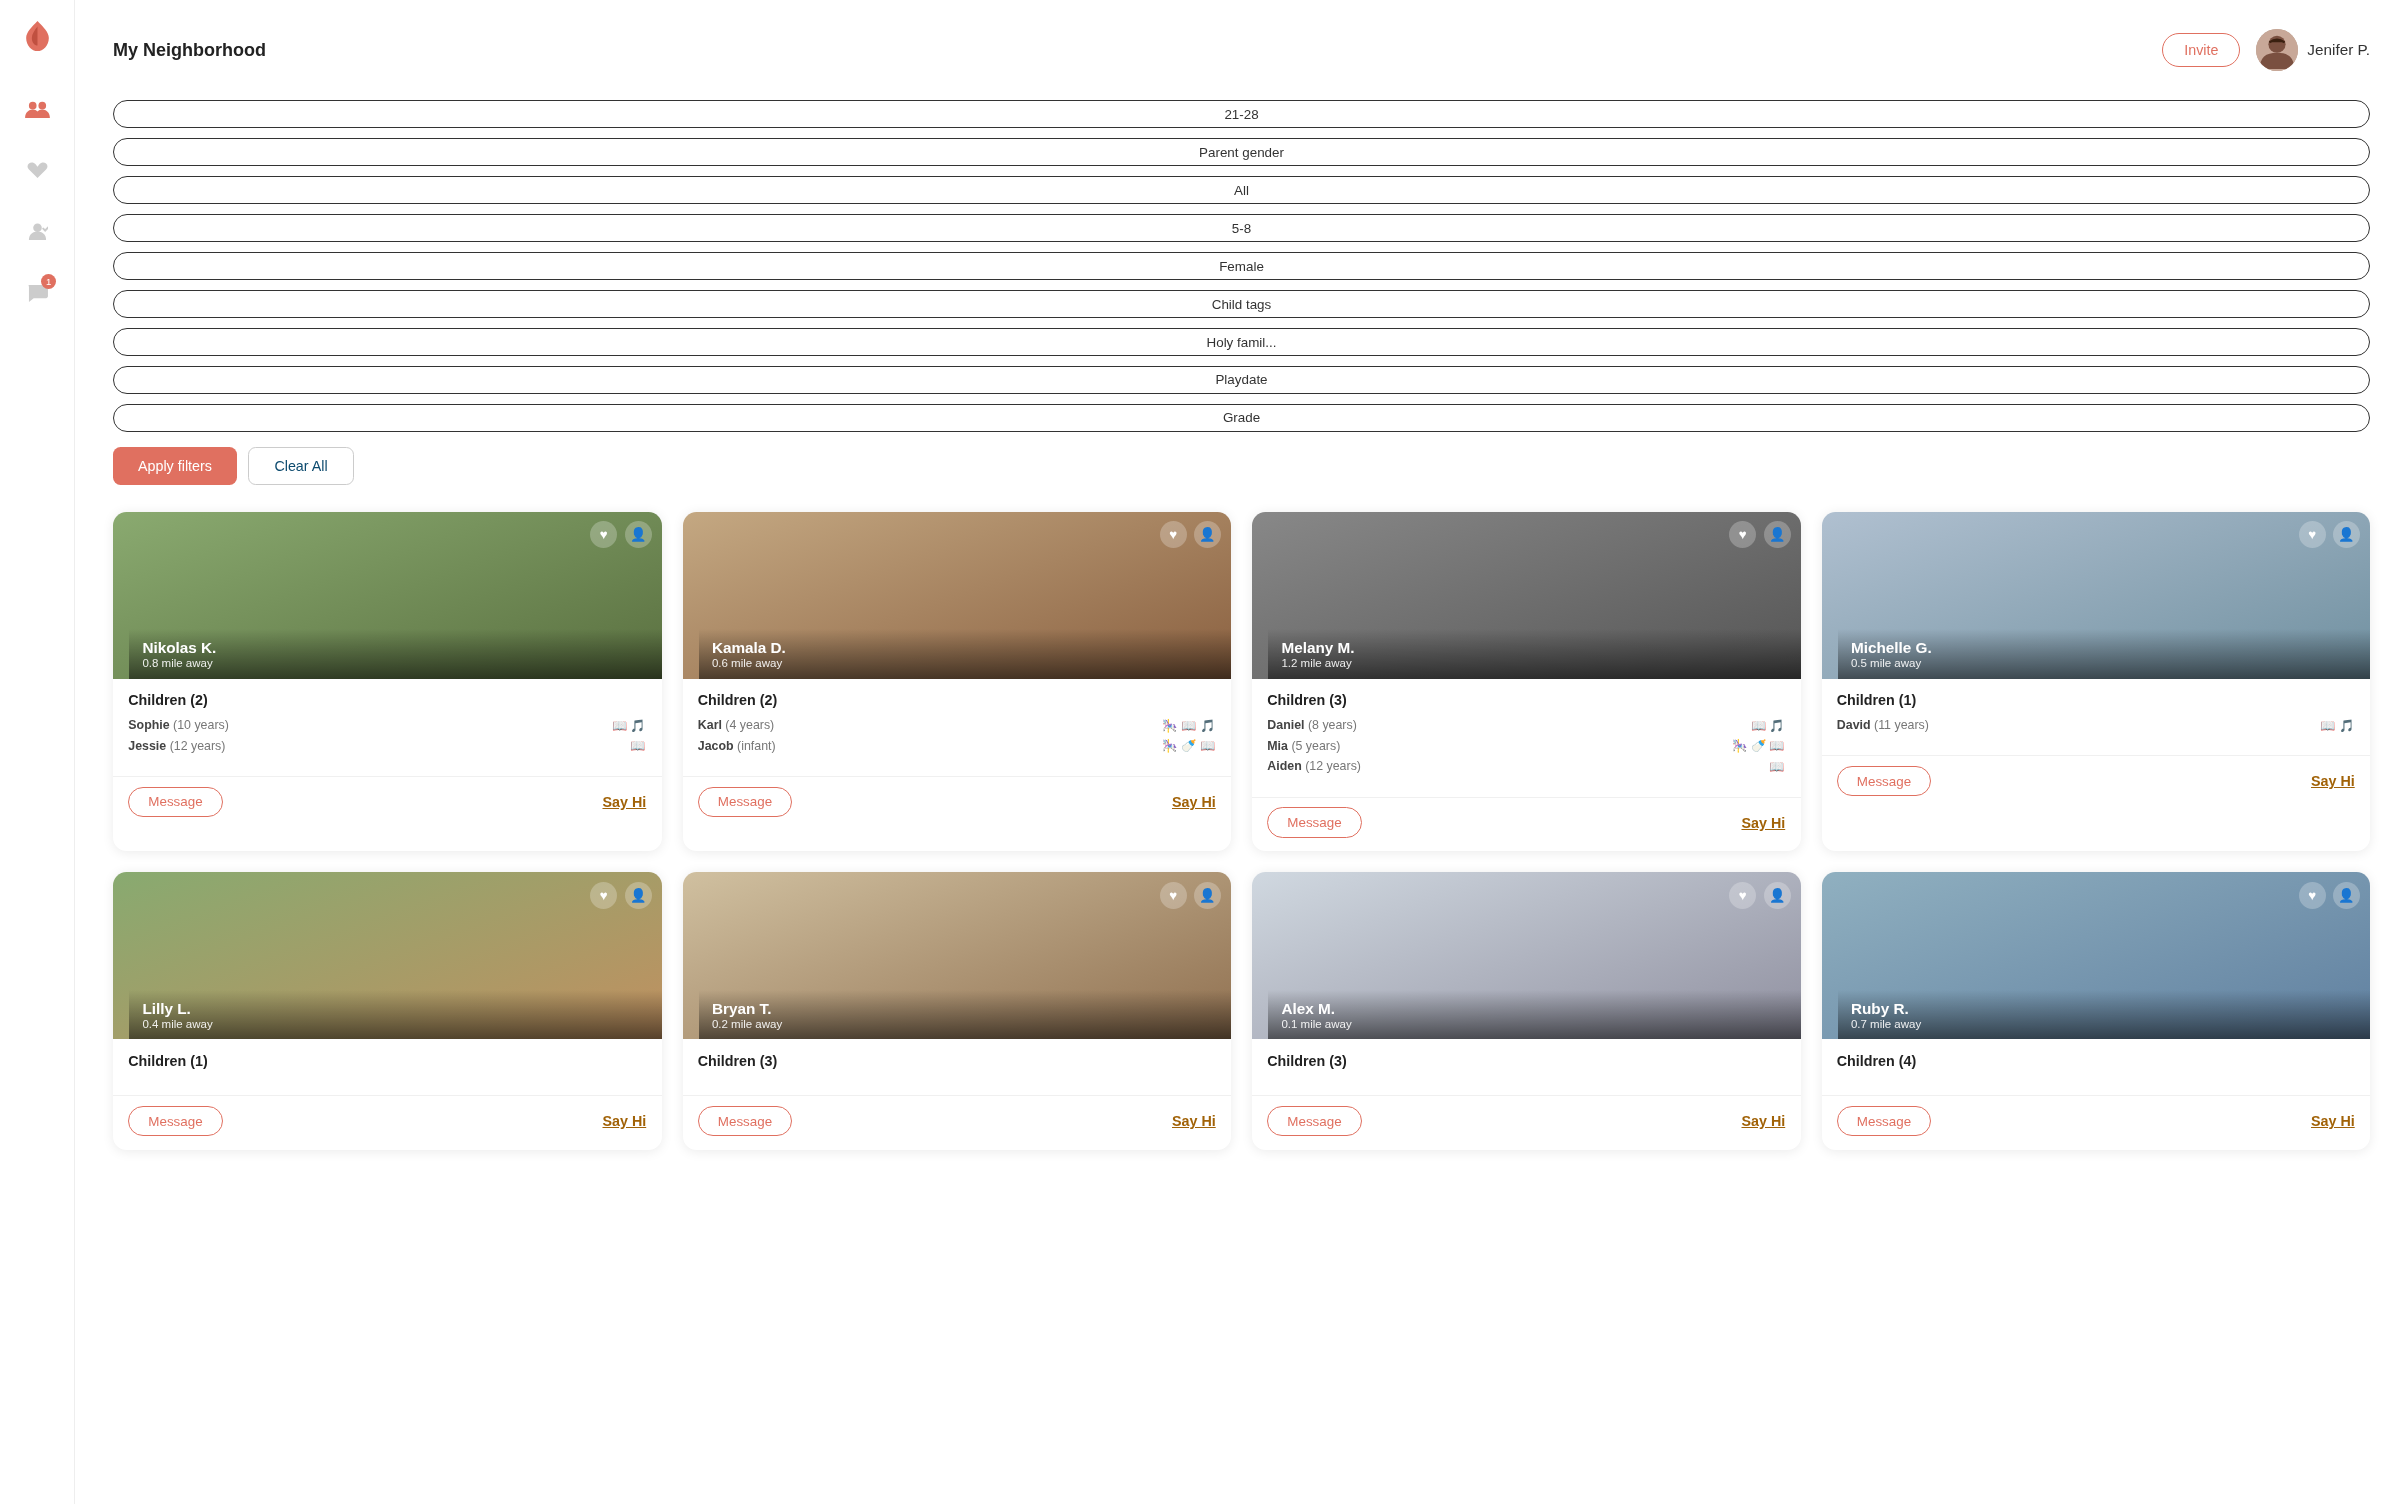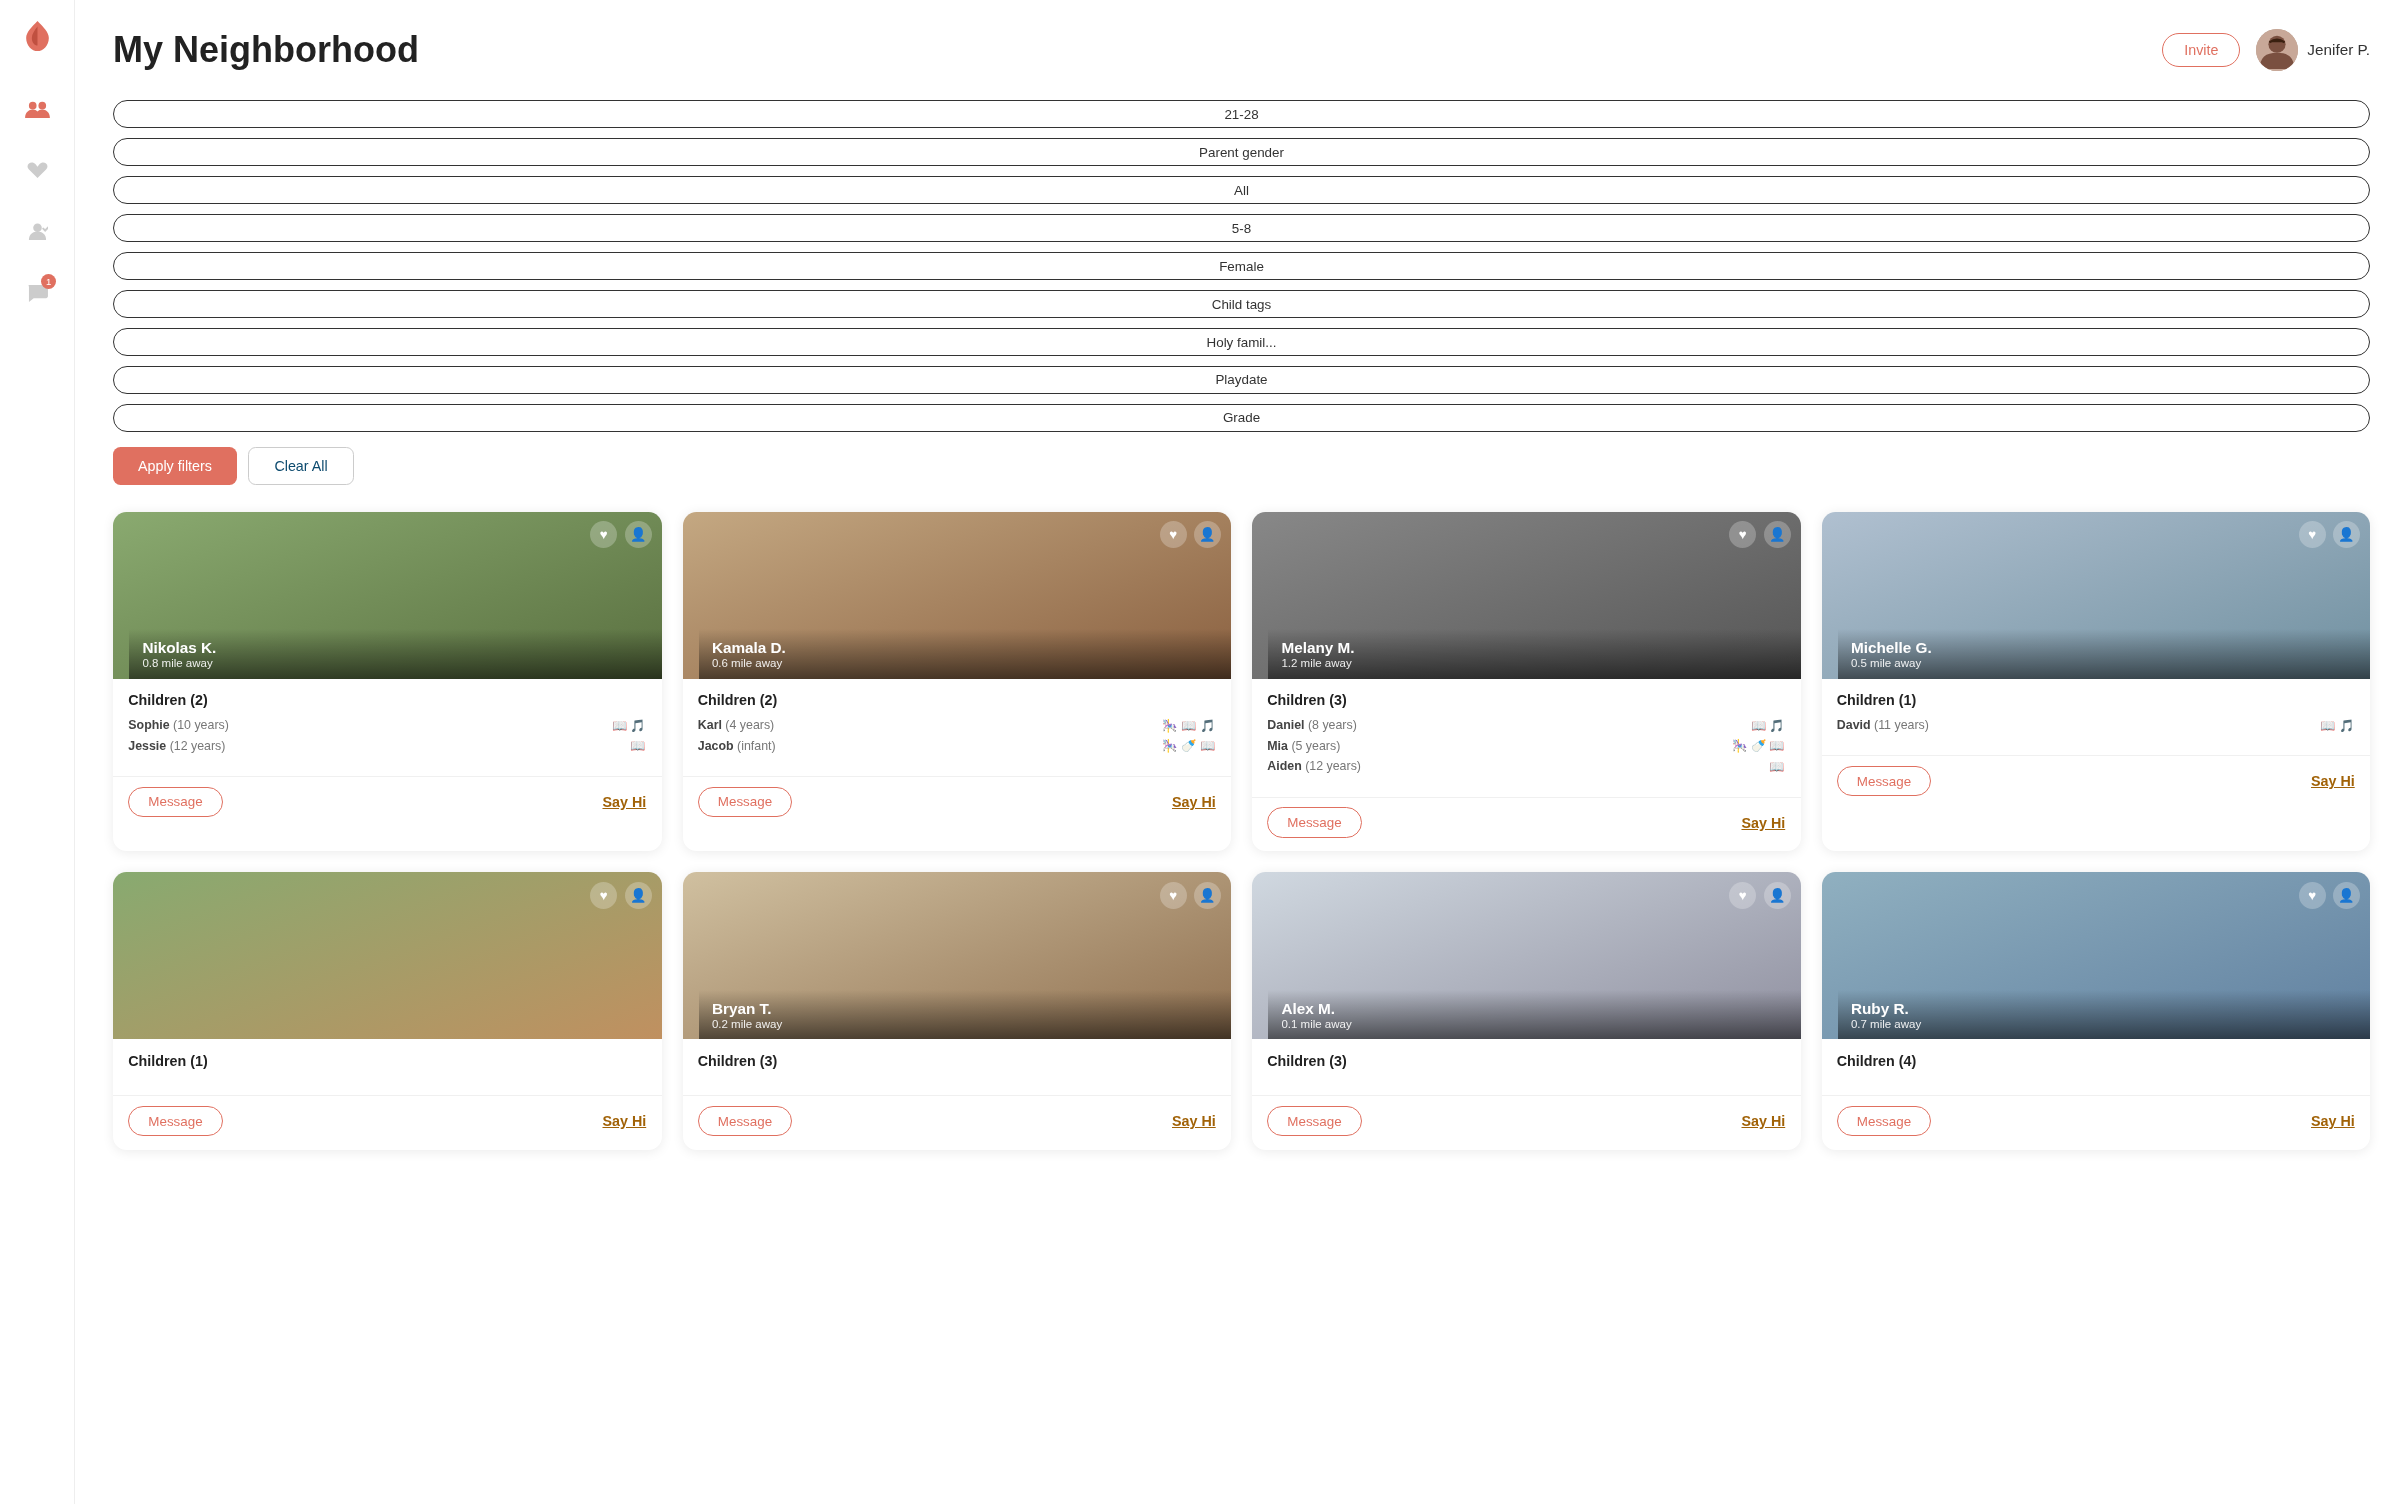--- a/index.html
+++ b/index.html
@@ -60,21 +60,21 @@
     }
 
     
     .header {
       display: flex;
       align-items: center;
       justify-content: space-between;
       margin-bottom: 29px;
     }
     .header-title {
-      font-size: 36px;
+      font-size: 18px;
       font-weight: 600;
       color: #222;
     }
     .header-right {
       display: flex;
       align-items: center;
       gap: 15.3px;
     }
     .invite-btn {
       border: 1.4px solid #e07060;
@@ -454,20 +454,24 @@
           <span class="child-icons">📖 🎵</span>
         </div>
     </div>
     <div class="card-footer">
       <button class="msg-btn">Message</button>
       <span class="say-hi">Say Hi</span>
     </div>
   </div>
       <div class="card">
     <div class="card-image img-lilly">
+      <div class="card-overlay">
+        <div class="card-name">Lilly L.</div>
+        <div class="card-distance">0.4 mile away</div>
+      </div>
       <div class="card-actions-overlay">
         <div class="card-icon-btn">♥</div>
         <div class="card-icon-btn">👤</div>
       </div>
     </div>
     <div class="card-body">
       <div class="children-label">Children (1)</div>
 
     </div>
     <div class="card-footer">

